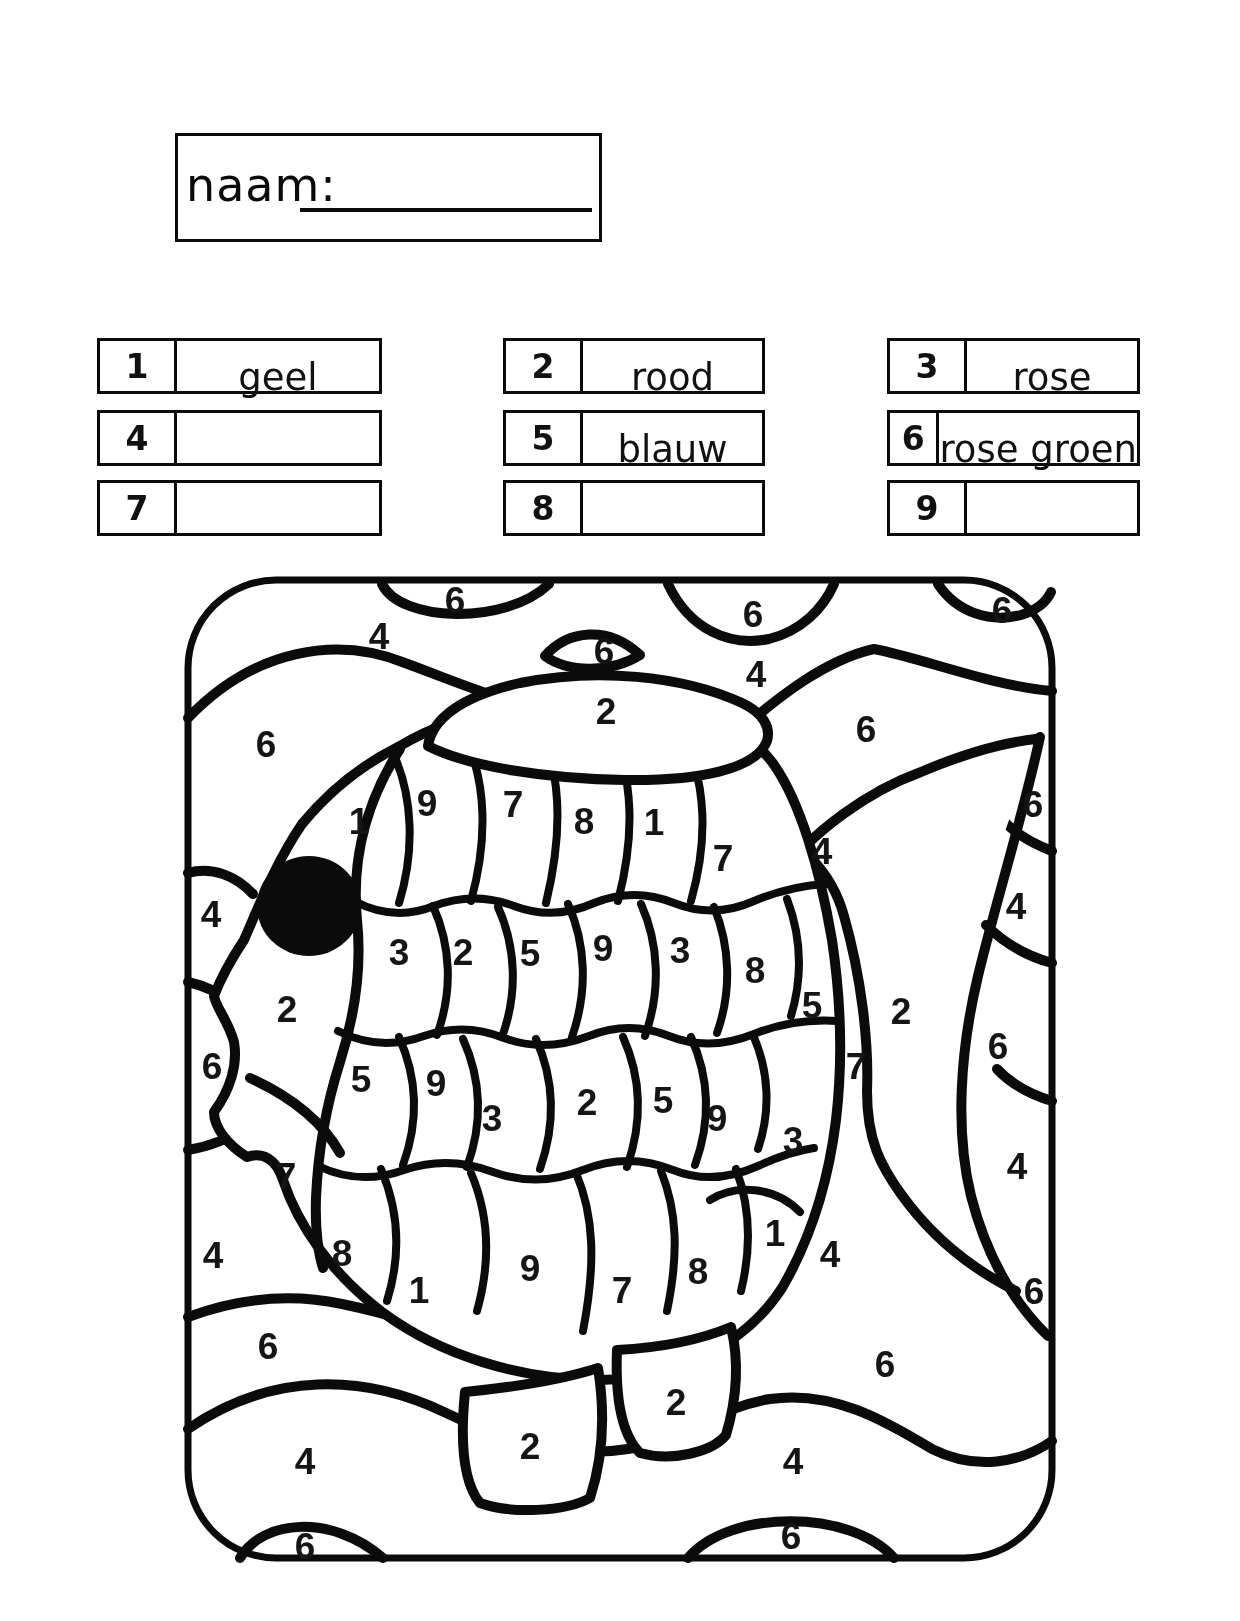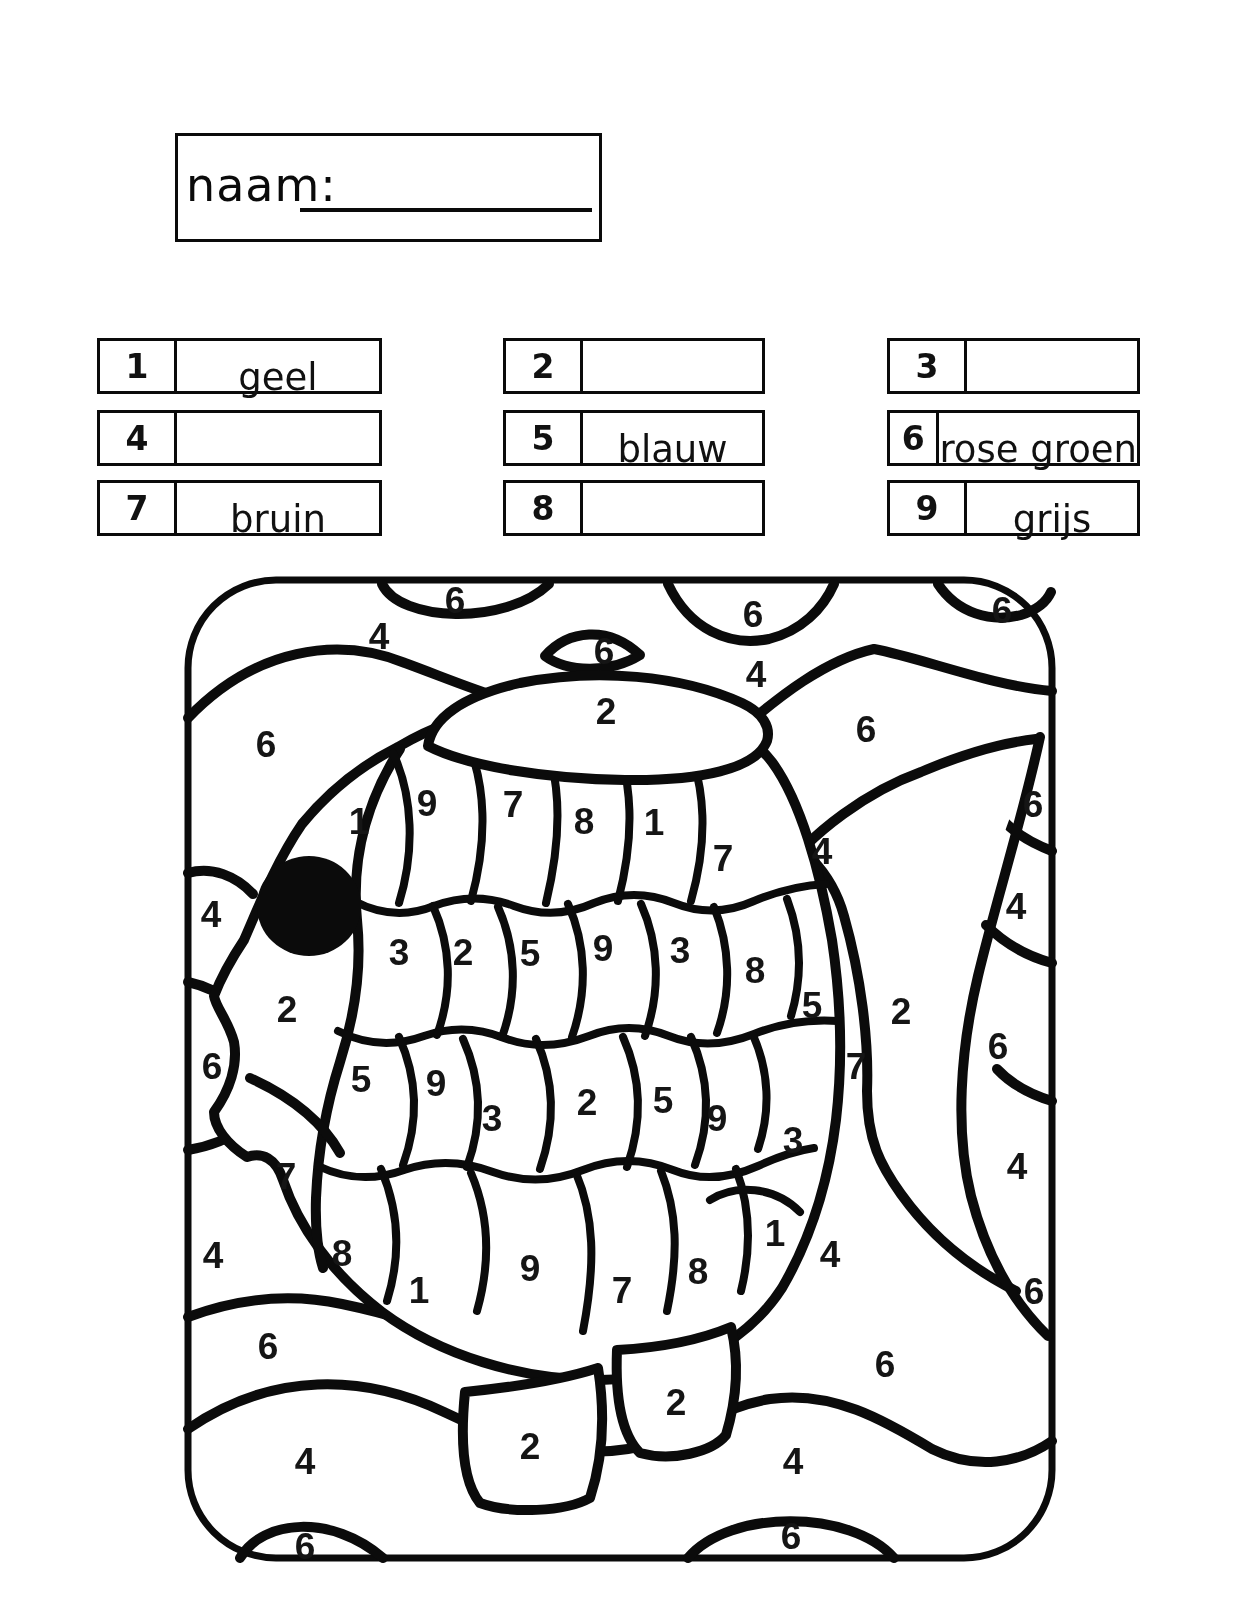--- a/index.html
+++ b/index.html
@@ -41,45 +41,45 @@
     <span class="naam-label">naam:</span>
     <span class="naam-line"></span>
   </div>
 
   <div class="lg c1 r1">
     <span class="num">1</span>
     <span class="lbl">geel</span>
   </div>
   <div class="lg c2 r1">
     <span class="num">2</span>
+    <span class="lbl">rood</span>
   </div>
   <div class="lg c3 r1">
     <span class="num">3</span>
+    <span class="lbl">rose</span>
   </div>
   <div class="lg c1 r2">
     <span class="num">4</span>
   </div>
   <div class="lg c2 r2">
     <span class="num">5</span>
     <span class="lbl">blauw</span>
   </div>
   <div class="lg c3 r2">
     <span class="num">6</span>
     <span class="lbl">rose groen</span>
   </div>
   <div class="lg c1 r3">
     <span class="num">7</span>
-    <span class="lbl">bruin</span>
   </div>
   <div class="lg c2 r3">
     <span class="num">8</span>
   </div>
   <div class="lg c3 r3">
     <span class="num">9</span>
-    <span class="lbl">grijs</span>
   </div>
 
   <svg class="scene" viewBox="0 0 1240 1621">
 
     <rect class="ln frame" x="188" y="580" width="864" height="978" rx="88"></rect>
 
     <g>
       <path class="ln" d="M382,584 C400,622 505,626 549,584"></path>
       <path class="ln" d="M188,718 C255,648 338,636 405,663 C465,685 515,708 558,708 C610,708 652,691 686,689 C716,688 736,704 752,720 C776,700 824,660 874,649 C922,658 992,686 1052,691"></path>
       <path class="ln" d="M545,656 C568,630 608,625 640,655 C611,673 568,673 545,656 Z"></path>

